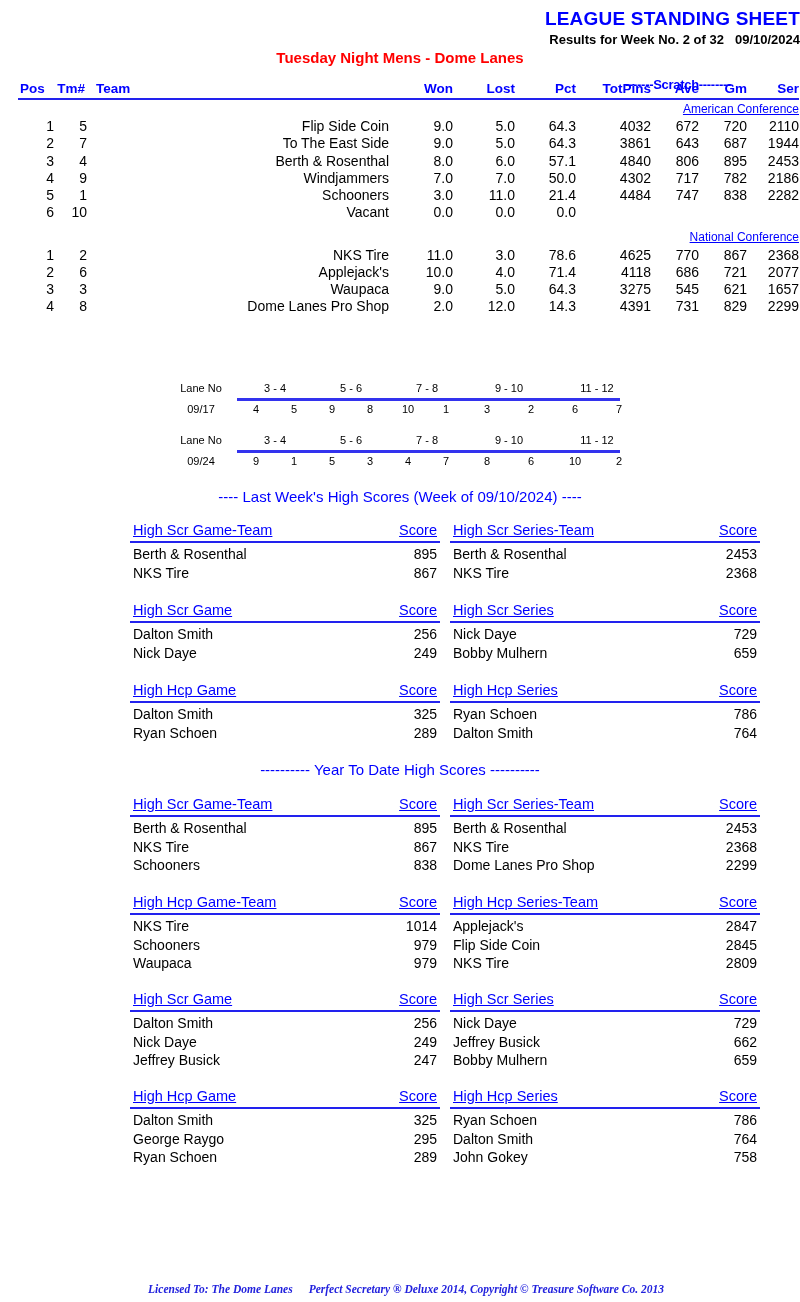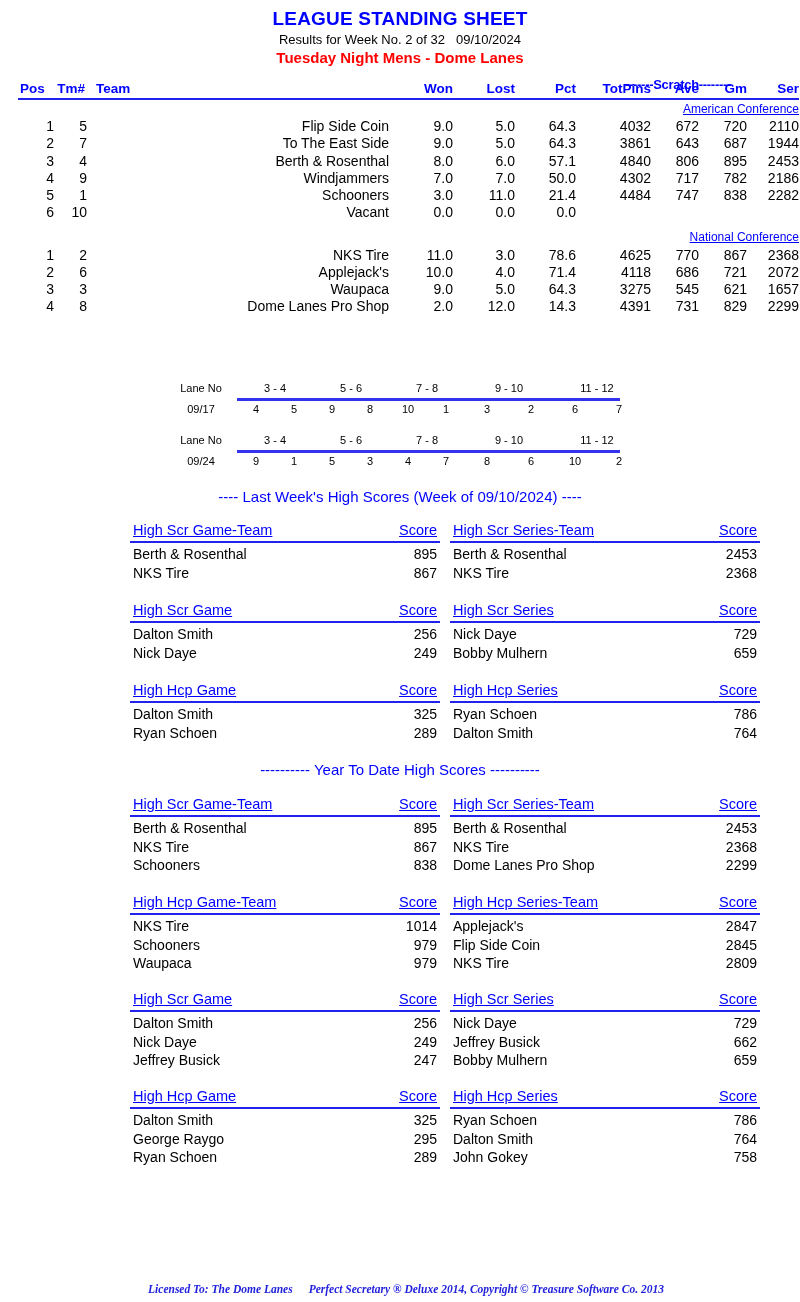--- a/index.html
+++ b/index.html
@@ -18,27 +18,29 @@
   .page { position: relative; width: 800px; height: 1302px; }
 
   
   .title-block { text-align: center; padding-top: 9px; }
   .main-title {
     color: #0000ff;
     font-weight: bold;
     font-size: 19px;
     letter-spacing: 0.2px;
     line-height: 20px;
+    text-align: right;
   }
   .sub-title {
     color: #000000;
-    font-weight: normal;
+    font-weight: bold;
     font-size: 13px;
     line-height: 17px;
     margin-top: 2px;
+    text-align: right;
   }
   .sub-title .gap { display: inline-block; width: 11px; }
   .league-title {
     color: #ff0000;
     font-weight: bold;
     font-size: 15px;
     line-height: 18px;
     margin-top: 1px;
   }
 
@@ -339,21 +341,21 @@
           <tr>
             <td class="c-pos">2</td>
             <td class="c-tm">6</td>
             <td class="c-team">Applejack's</td>
             <td>10.0</td>
             <td>4.0</td>
             <td>71.4</td>
             <td>4118</td>
             <td>686</td>
             <td>721</td>
-            <td>2072</td>
+            <td>2077</td>
           </tr>
           <tr>
             <td class="c-pos">3</td>
             <td class="c-tm">3</td>
             <td class="c-team">Waupaca</td>
             <td>9.0</td>
             <td>5.0</td>
             <td>64.3</td>
             <td>3275</td>
             <td>545</td>

